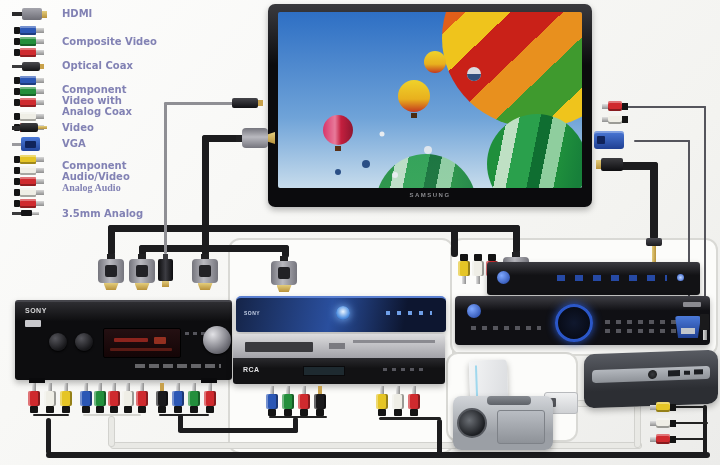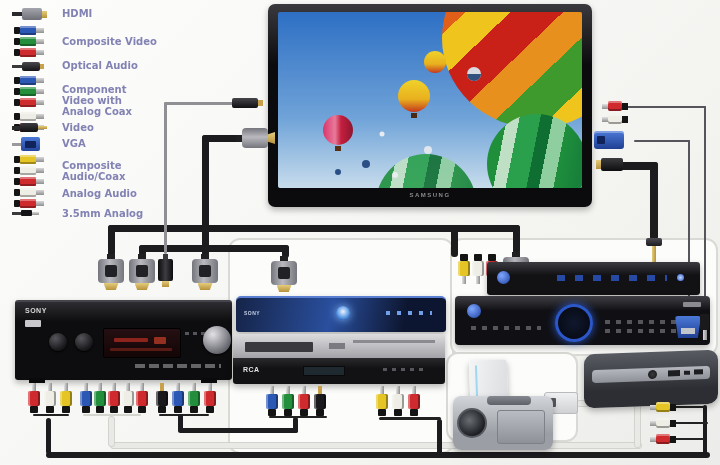--- a/index.html
+++ b/index.html
@@ -76,21 +76,21 @@
           <i class="t"></i>
         </span>
     </div>
     <div class="lg-label" style="top:36px;">Composite Video</div>
 
     <div class="abs" style="left:12px;top:62px;display:flex;align-items:center;">
       <span style="width:10px;height:3px;background:#3a3a3c;"></span>
       <span style="width:18px;height:9px;background:linear-gradient(#4a4a4e,#141416);border-radius:2px;"></span>
       <span style="width:4px;height:5px;background:#c8a14b;"></span>
     </div>
-    <div class="lg-label" style="top:60px;">Optical Audio</div>
+    <div class="lg-label" style="top:60px;">Optical Coax</div>
 
     <div class="abs col" style="left:14px;top:76px;">
       <span class="lp">
           <i class="b"></i>
           <i class="c c-blue"></i>
           <i class="t"></i>
         </span>
       <span class="lp">
           <i class="b"></i>
           <i class="c c-green"></i>
@@ -139,35 +139,35 @@
           <i class="b"></i>
           <i class="c c-white"></i>
           <i class="t"></i>
         </span>
       <span class="lp">
           <i class="b"></i>
           <i class="c c-red"></i>
           <i class="t"></i>
         </span>
     </div>
-    <div class="lg-label" style="top:160px;">Composite Audio/Coax</div>
+    <div class="lg-label" style="top:160px;">Component Audio/Video</div>
 
     <div class="abs col" style="left:14px;top:188px;">
       <span class="lp">
           <i class="b"></i>
           <i class="c c-white"></i>
           <i class="t"></i>
         </span>
       <span class="lp">
           <i class="b"></i>
           <i class="c c-red"></i>
           <i class="t"></i>
         </span>
     </div>
-    <div class="lg-label" style="top:188px;">Analog Audio</div>
+    <div class="lg-label" style="top:182px;font-family:Liberation Serif, serif;">Analog Audio</div>
 
     <div class="abs" style="left:12px;top:210px;display:flex;align-items:center;">
       <span style="width:9px;height:3px;background:#3a3a3c;"></span>
       <span style="width:11px;height:6px;background:#141416;border-radius:1px;"></span>
       <span style="width:7px;height:3px;background:linear-gradient(#d8d8d8,#909090);"></span>
     </div>
     <div class="lg-label" style="top:208px;">3.5mm Analog</div>
   </div>
 
   <div class="panel" style="left:228px;top:238px;width:222px;height:212px;"></div>

